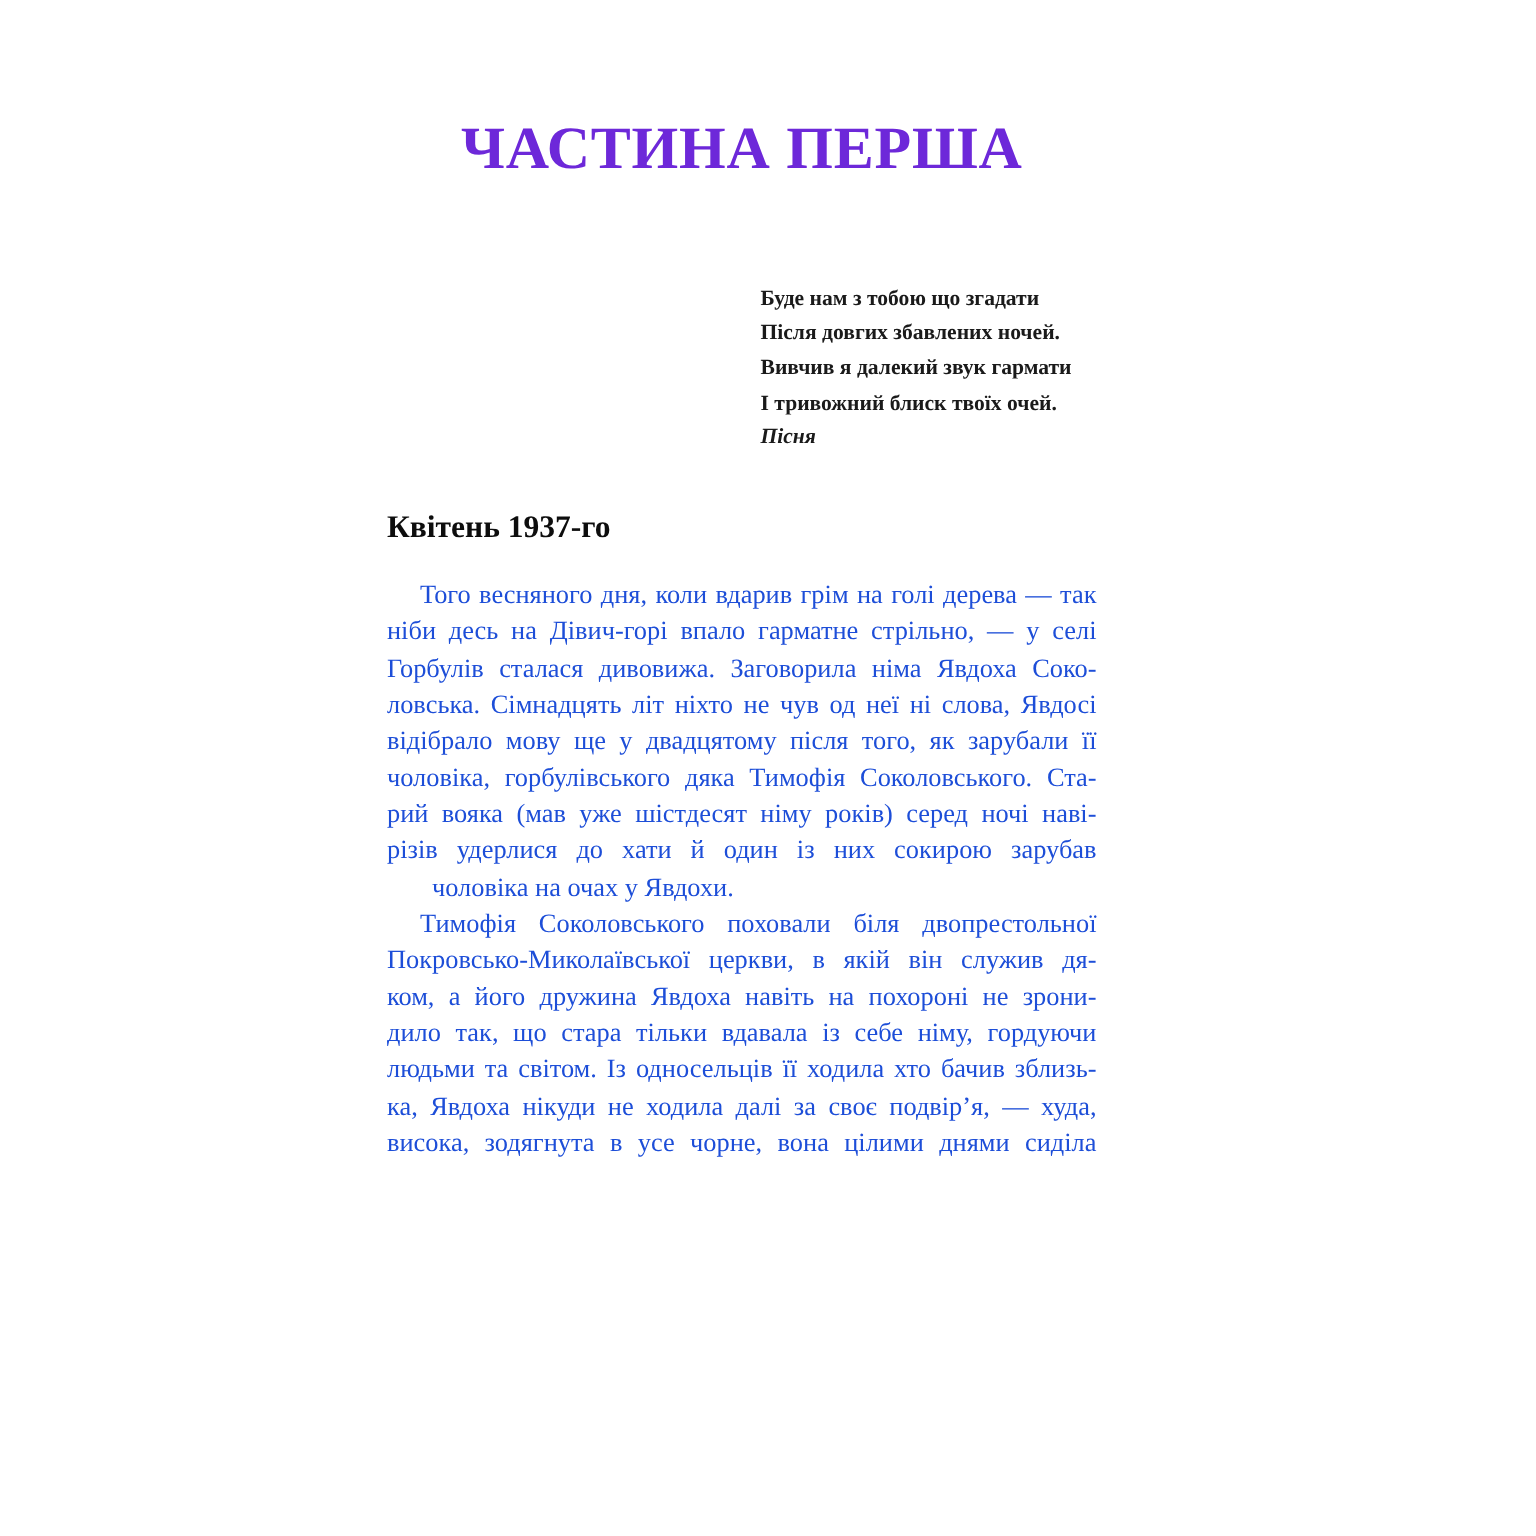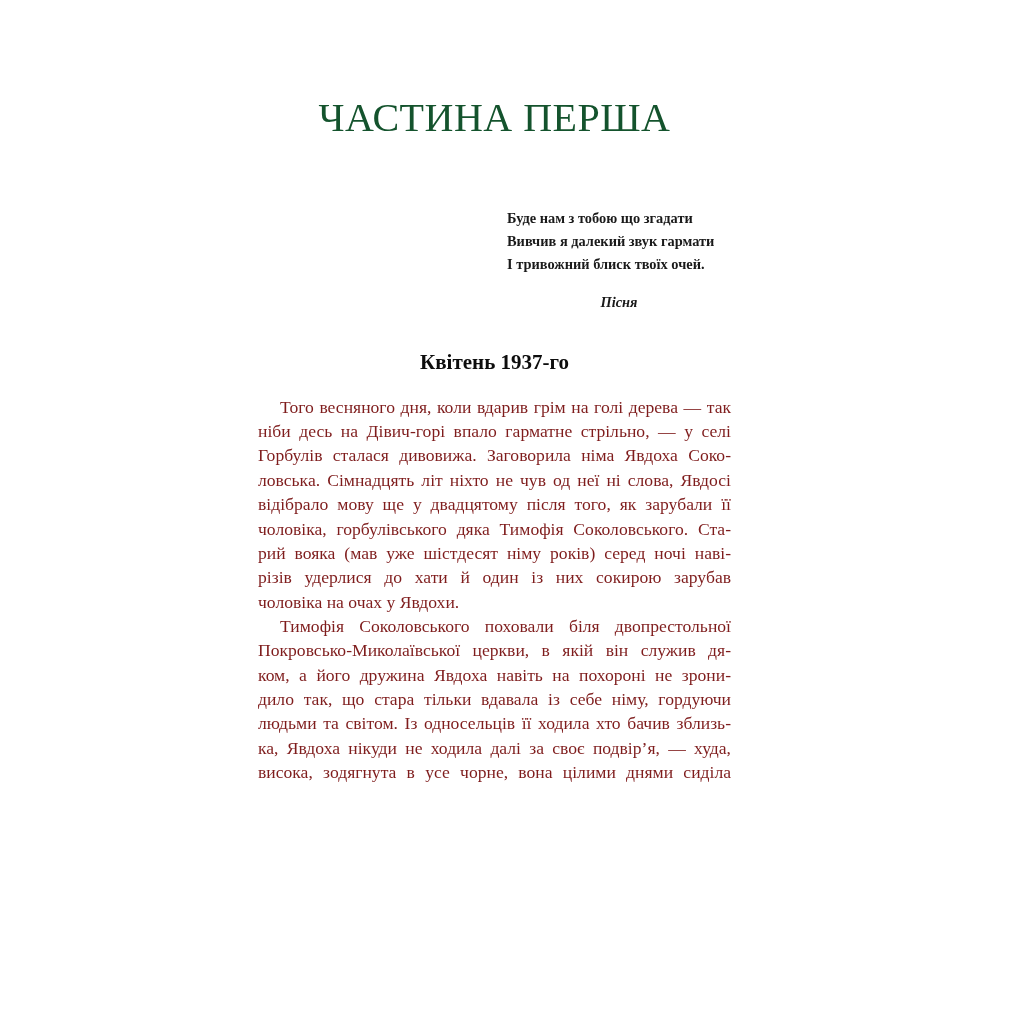--- a/index.html
+++ b/index.html
@@ -26,105 +26,105 @@
   
   .text-block {
     position: absolute;
     left: 258px;
     top: 0;
     width: 473px;
   }
 
   .part-title {
     margin: 0;
-    padding-top: 95px;
+    padding-top: 76px;
     text-align: center;
     font-size: 40px;
-    font-weight: 400;
+    font-weight: 700;
     letter-spacing: 0.5px;
     line-height: 1.15;
-    color: #14532d;
+    color: #6d28d9;
     white-space: nowrap;
   }
 
   .epigraph {
     margin: 0;
     padding-top: 66px;
     padding-left: 249px;
     font-weight: bold;
   }
 
   .epigraph-line {
     font-size: 14.4px;
     line-height: 23.2px;
     color: #1a1a1a;
     white-space: nowrap;
   }
 
   .epigraph-source {
-    margin-top: 15px;
-    text-align: center;
+    text-align: left;
     font-style: italic;
     font-size: 14.4px;
     line-height: 20px;
     color: #1a1a1a;
   }
 
   .section-heading {
     margin: 0;
     padding-top: 38px;
-    text-align: center;
     font-size: 21px;
     font-weight: 700;
     line-height: 1.2;
     color: #0d0d0d;
   }
 
   .body-copy {
     padding-top: 20px;
   }
 
   .para {
     margin: 0;
     font-size: 17.6px;
     line-height: 24.35px;
-    color: #7f1d1d;
+    color: #1d4ed8;
     text-align: justify;
     text-align-last: left;
     hyphens: none;
   }
 
   
   .para .ln {
     display: block;
     text-align: justify;
     text-align-last: justify;
     white-space: pre;
   }
   .para .ln.last {
     text-align-last: left;
+    margin-left: 30px;
   }
   .para .ln.indent {
     text-indent: 22px;
   }
   
   .para .ln {
     white-space: normal;
   }
 </style>
 </head>
 <body>
 
 <div class="page">
   <div class="text-block">
 
     <h1 class="part-title">ЧАСТИНА ПЕРША</h1>
 
     <div class="epigraph">
       <div class="epigraph-line">Буде нам з тобою що згадати</div>
+      <div class="epigraph-line">Після довгих збавлених ночей.</div>
       <div class="epigraph-line">Вивчив я далекий звук гармати</div>
       <div class="epigraph-line">І тривожний блиск твоїх очей.</div>
       <div class="epigraph-source">Пісня</div>
     </div>
 
     <h2 class="section-heading">Квітень 1937-го</h2>
 
     <div class="body-copy">
 
       <p class="para">

